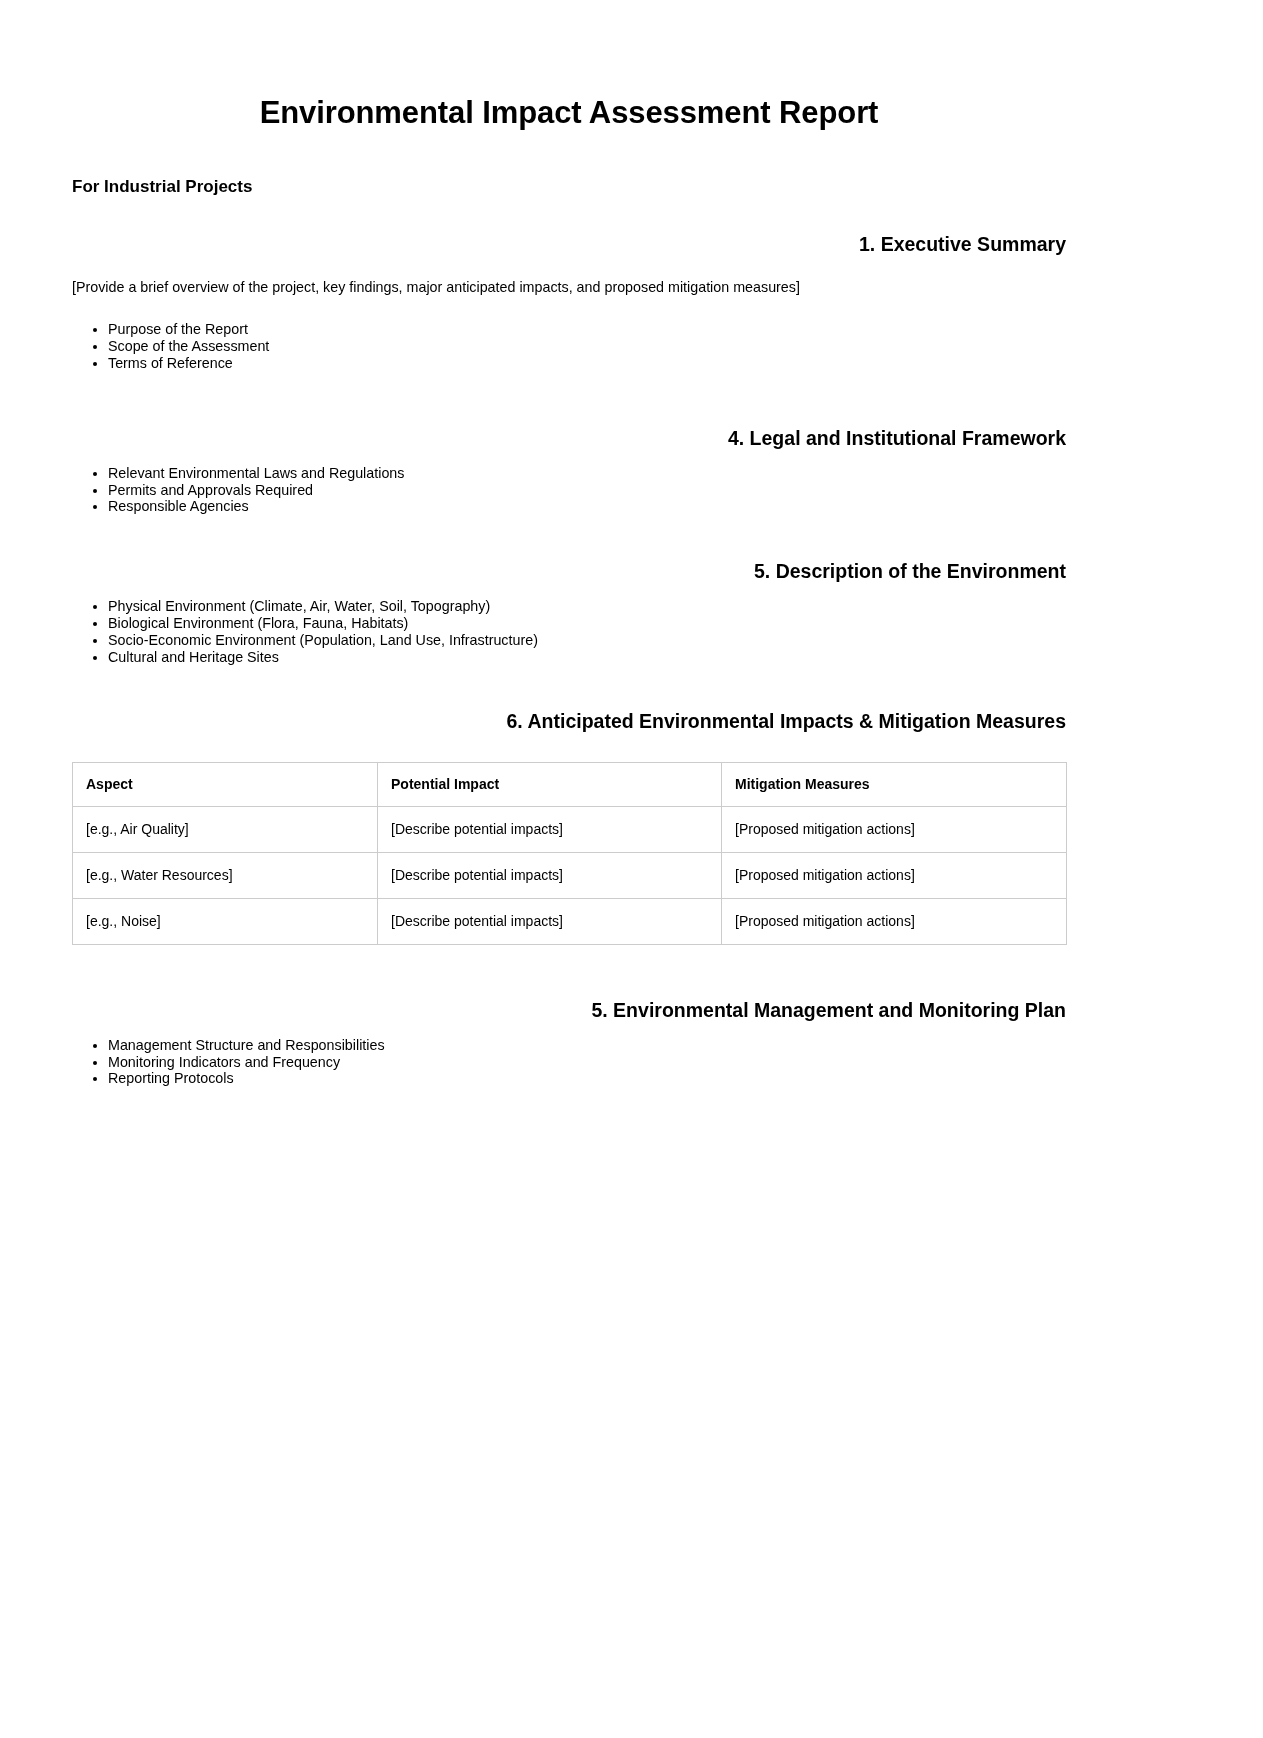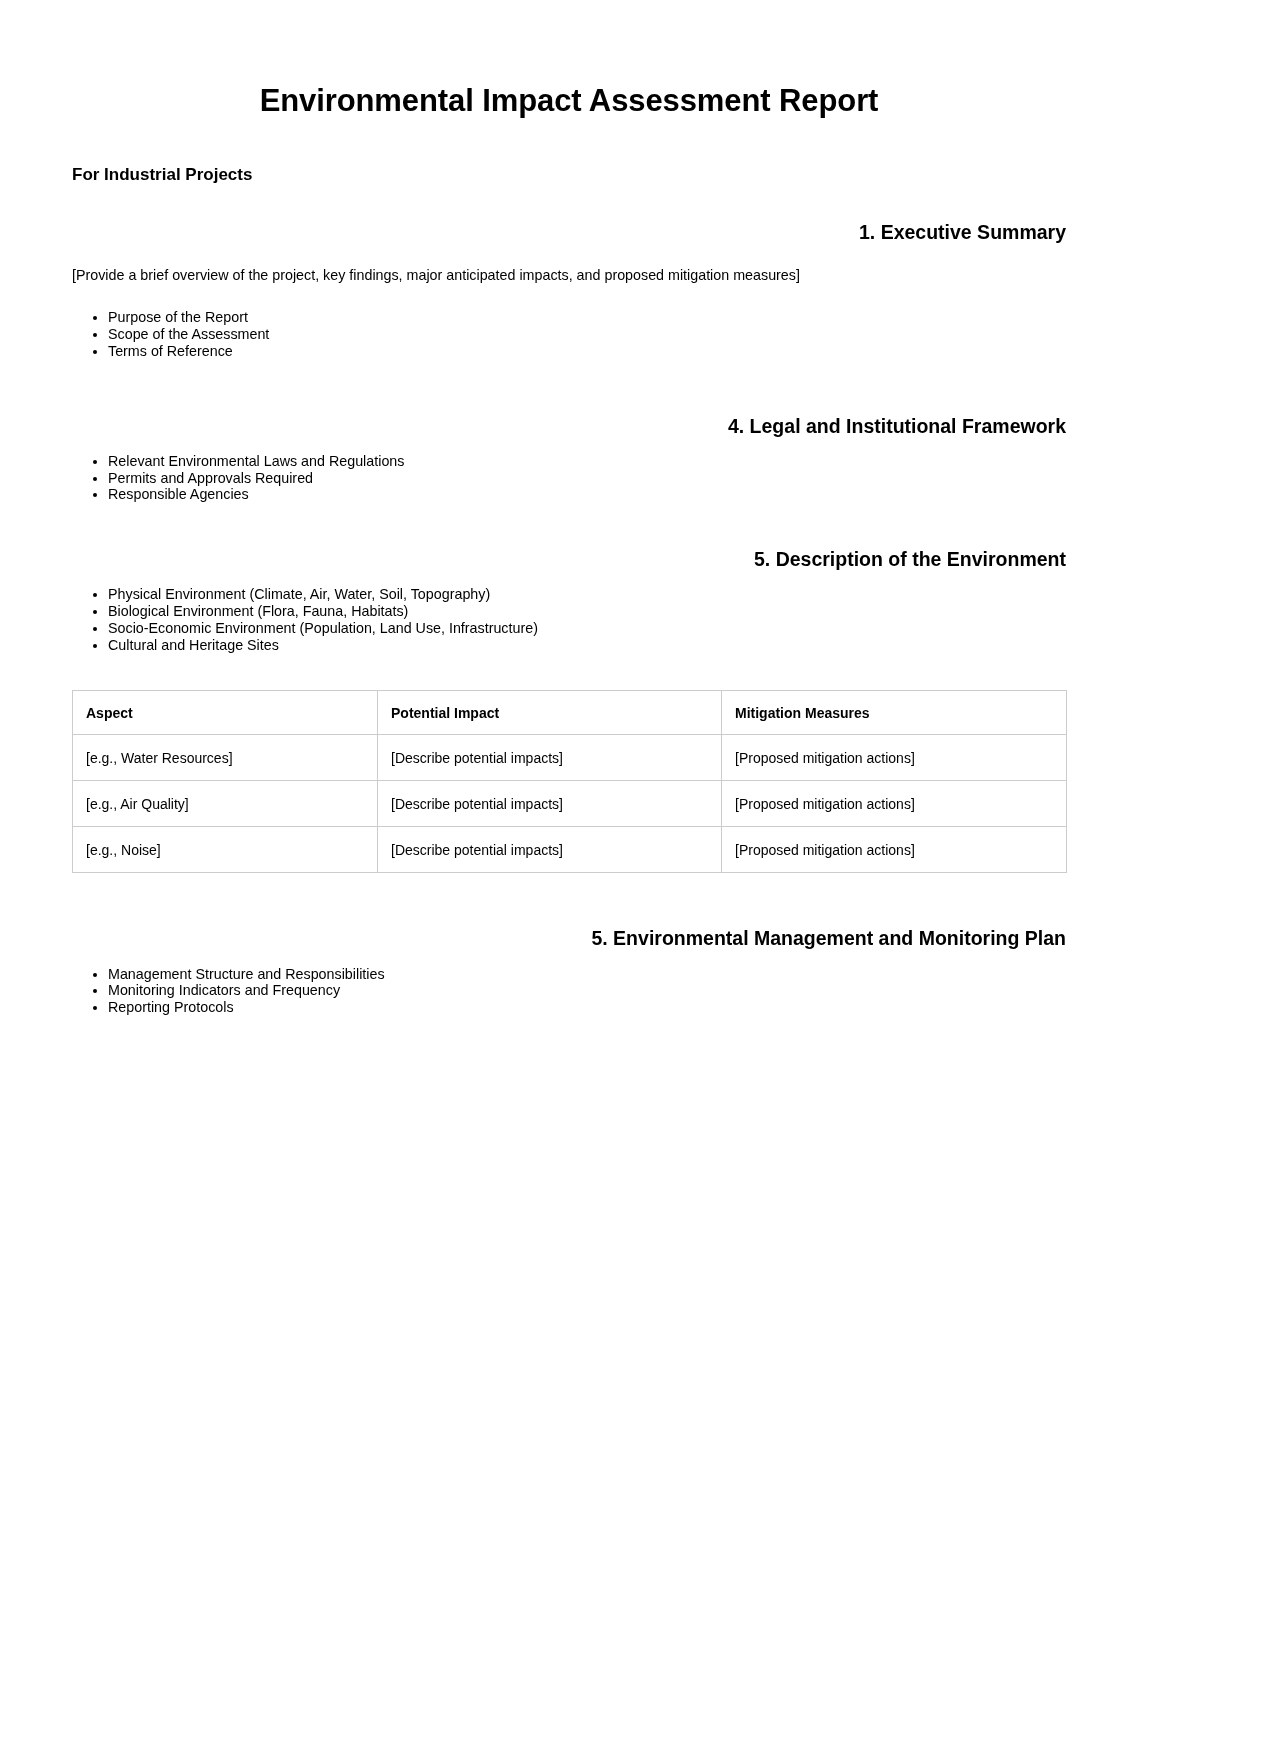--- a/index.html
+++ b/index.html
@@ -18,21 +18,21 @@
   .page {
     position: relative;
     width: 1263px;
     height: 1738px;
     background: #ffffff;
     box-sizing: border-box;
   }
   
   .doc-clip {
     position: absolute;
-    top: 0;
+    top: 12px;
     left: 0;
     width: 1263px;
     height: 1300px;
     overflow: hidden;
   }
   .doc-inner {
     padding: 62px 197px 0 72px;
     box-sizing: border-box;
   }
   .doc-title {
@@ -138,41 +138,42 @@
 
       <h3 class="section-heading">5. Description of the Environment</h3>
       <ul class="bullets">
         <li>Physical Environment (Climate, Air, Water, Soil, Topography)</li>
         <li>Biological Environment (Flora, Fauna, Habitats)</li>
         <li>Socio-Economic Environment (Population, Land Use, Infrastructure)</li>
         <li>Cultural and Heritage Sites</li>
       </ul>
       <div class="gap-lg"></div>
 
+      <h3 class="section-heading">6. Anticipated Environmental Impacts &amp; Mitigation Measures</h3>
       <table class="impact-table">
         <colgroup>
           <col class="c1">
             <col class="c2">
             <col class="c3">
         </colgroup>
         <thead>
           <tr>
             <th>Aspect</th>
             <th>Potential Impact</th>
             <th>Mitigation Measures</th>
           </tr>
         </thead>
         <tbody>
           <tr>
-            <td>[e.g., Water Resources]</td>
+            <td>[e.g., Air Quality]</td>
             <td>[Describe potential impacts]</td>
             <td>[Proposed mitigation actions]</td>
           </tr>
           <tr>
-            <td>[e.g., Air Quality]</td>
+            <td>[e.g., Water Resources]</td>
             <td>[Describe potential impacts]</td>
             <td>[Proposed mitigation actions]</td>
           </tr>
           <tr>
             <td>[e.g., Noise]</td>
             <td>[Describe potential impacts]</td>
             <td>[Proposed mitigation actions]</td>
           </tr>
         </tbody>
       </table>

